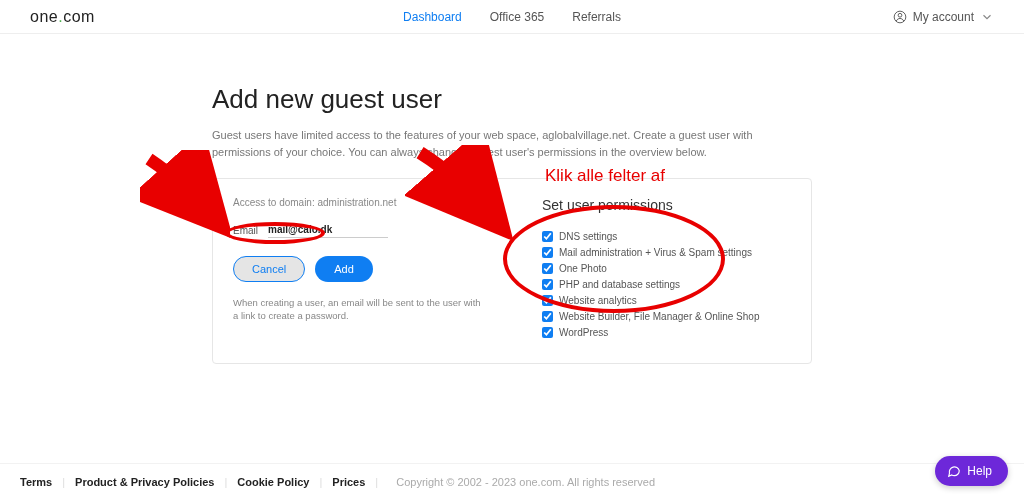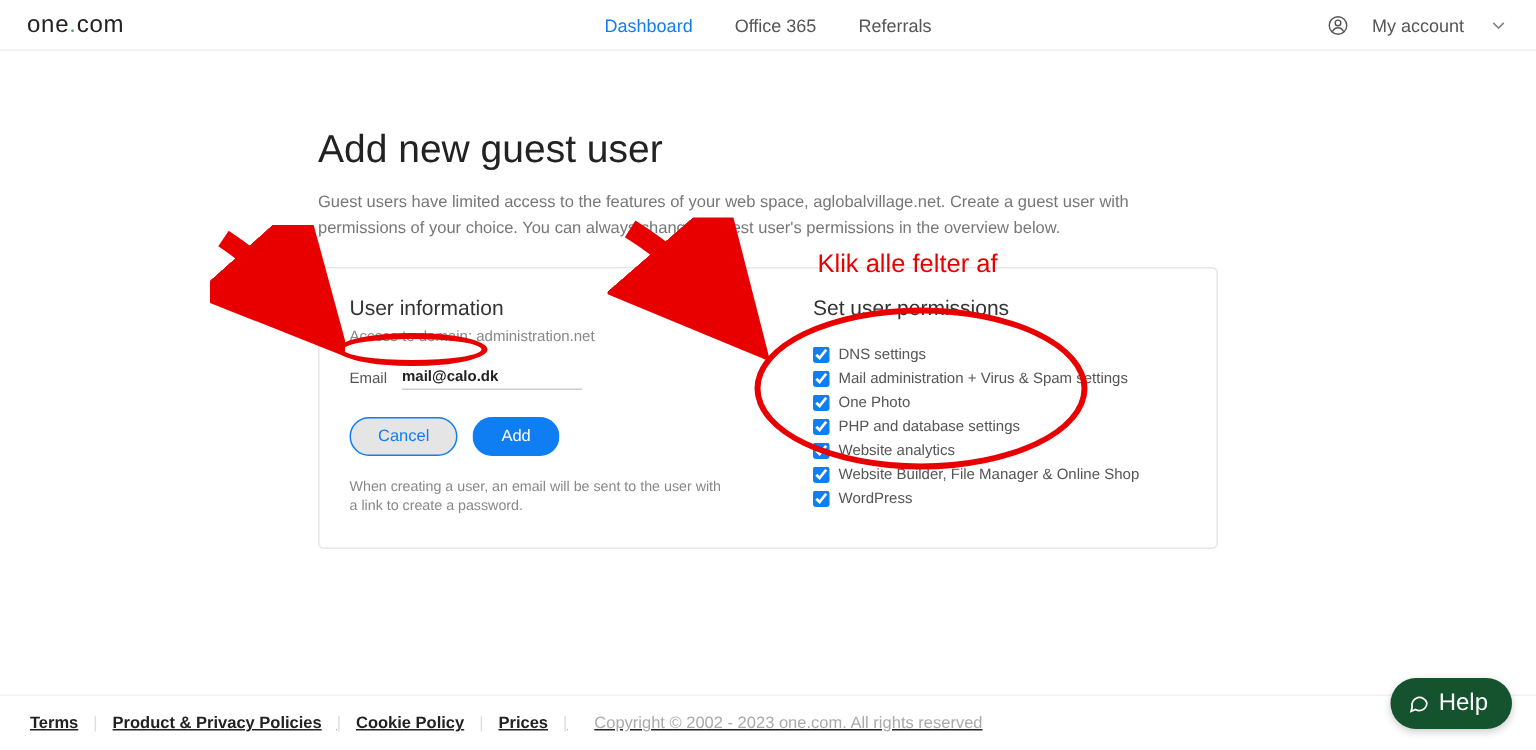--- a/index.html
+++ b/index.html
@@ -12,21 +12,21 @@
     height: 500px;
     position: relative;
     overflow: hidden;
   }
   
   .header {
     display: flex;
     align-items: center;
     height: 34px;
     border-bottom: 1px solid #eee;
-    padding: 0 18px;
+    padding: 0 30px;
   }
   .logo {
     font-size: 16px;
     font-weight: 500;
     letter-spacing: 0.5px;
     color: #222;
   }
   .logo .dot { color: #4fb04f; }
   .nav {
     position: absolute;
@@ -35,21 +35,21 @@
     display: flex;
     gap: 28px;
     font-size: 12px;
   }
   .nav a { text-decoration: none; color: #555; }
   .nav a.active { color: #0f7ef2; }
   .account {
     margin-left: auto;
     display: flex;
     align-items: center;
-    gap: 16px;
+    gap: 6px;
     font-size: 12px;
     color: #555;
   }
   .account svg { width: 14px; height: 14px; }
   
   .wrap {
     max-width: 600px;
     margin: 50px auto 0;
   }
   h1 {
@@ -143,37 +143,36 @@
     bottom: 0;
     left: 0;
     right: 0;
     display: flex;
     align-items: center;
     gap: 10px;
     padding: 12px 20px;
     font-size: 11px;
     color: #222;
     border-top: 1px solid #f2f2f2;
-    text-decoration: underline;
   }
   .footer .link { font-weight: 600; color: #222; text-decoration: none; }
   .footer .sep { color: #ddd; }
   .footer .copy { color: #aaa; font-weight: 400; margin-left: 8px; }
   .help-btn {
     position: absolute;
     right: 16px;
     bottom: 14px;
-    background: #14532d;
+    background: #6d28d9;
     color: #fff;
     border-radius: 20px;
     padding: 8px 16px 8px 12px;
     display: flex;
     align-items: center;
     gap: 6px;
-    font-size: 16px;
+    font-size: 12px;
     font-weight: 500;
     cursor: pointer;
     box-shadow: 0 2px 6px rgba(0,0,0,0.2);
   }
   .help-btn svg { width: 14px; height: 14px; }
   
   .arrow { position: absolute; pointer-events: none; }
   .circle { position: absolute; border: 4px solid #e80000; border-radius: 50%; pointer-events: none; }
   .anno-text {
     position: absolute;
@@ -208,21 +207,20 @@
   </div>
 </div>
 
 <div class="wrap">
   <h1>Add new guest user</h1>
   <p class="desc">Guest users have limited access to the features of your web space, aglobalvillage.net. Create a guest user with permissions of your choice. You can always change a guest user's permissions in the overview below.</p>
 
   <div class="card">
 
     <div class="col">
-      <h2 class="section">User information</h2>
       <div class="sub">Access to domain: administration.net</div>
       <div class="email-row">
         <span>Email</span>
         <input type="text" value="mail@calo.dk" style="">
       </div>
       <div class="btns">
         <button class="btn btn-cancel">Cancel</button>
         <button class="btn btn-add">Add</button>
       </div>
       <p class="note">When creating a user, an email will be sent to the user with a link to create a password.</p>

